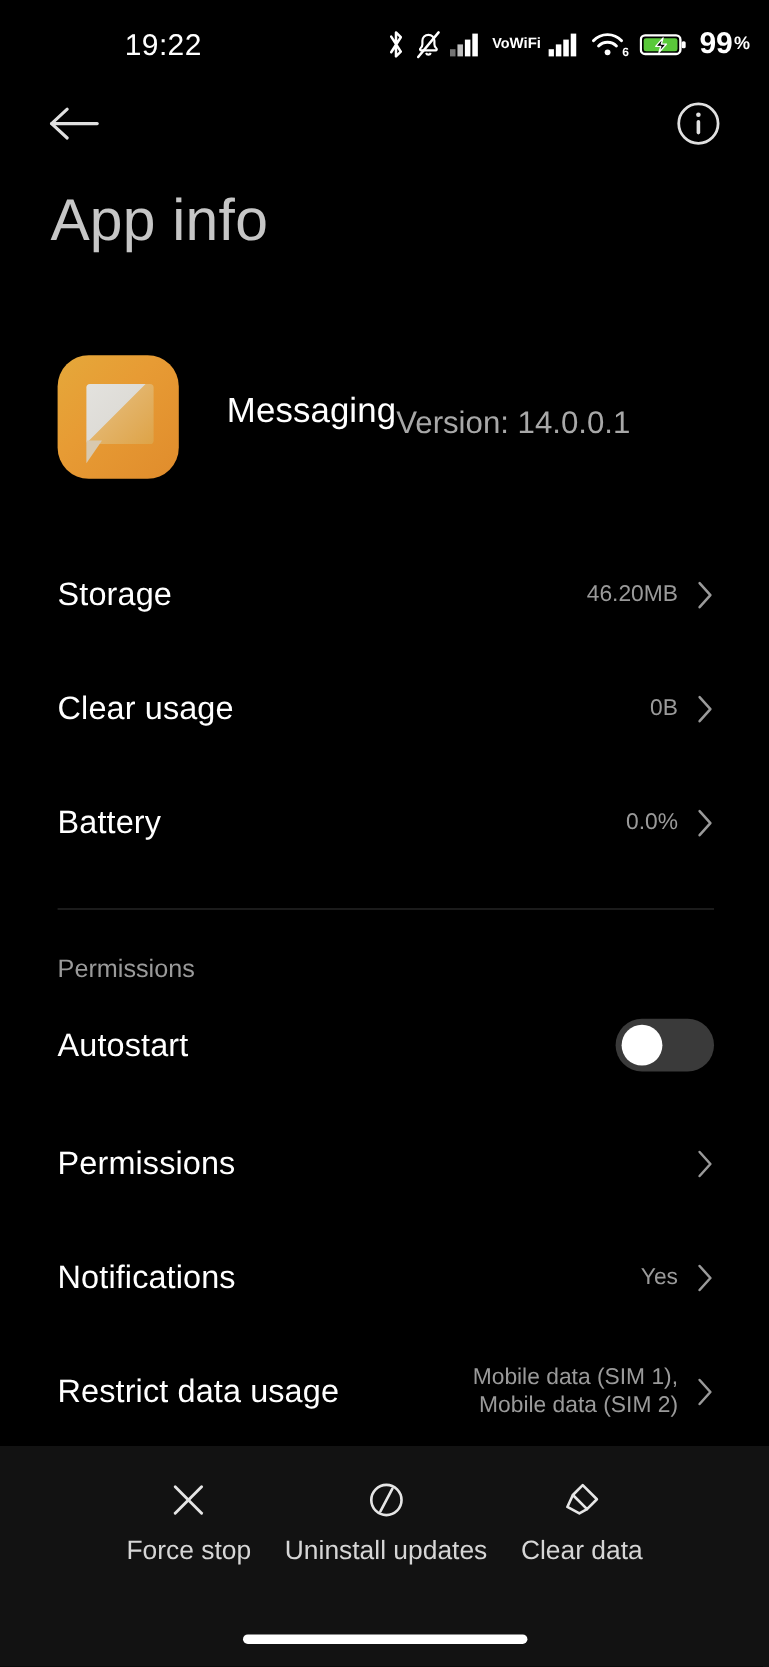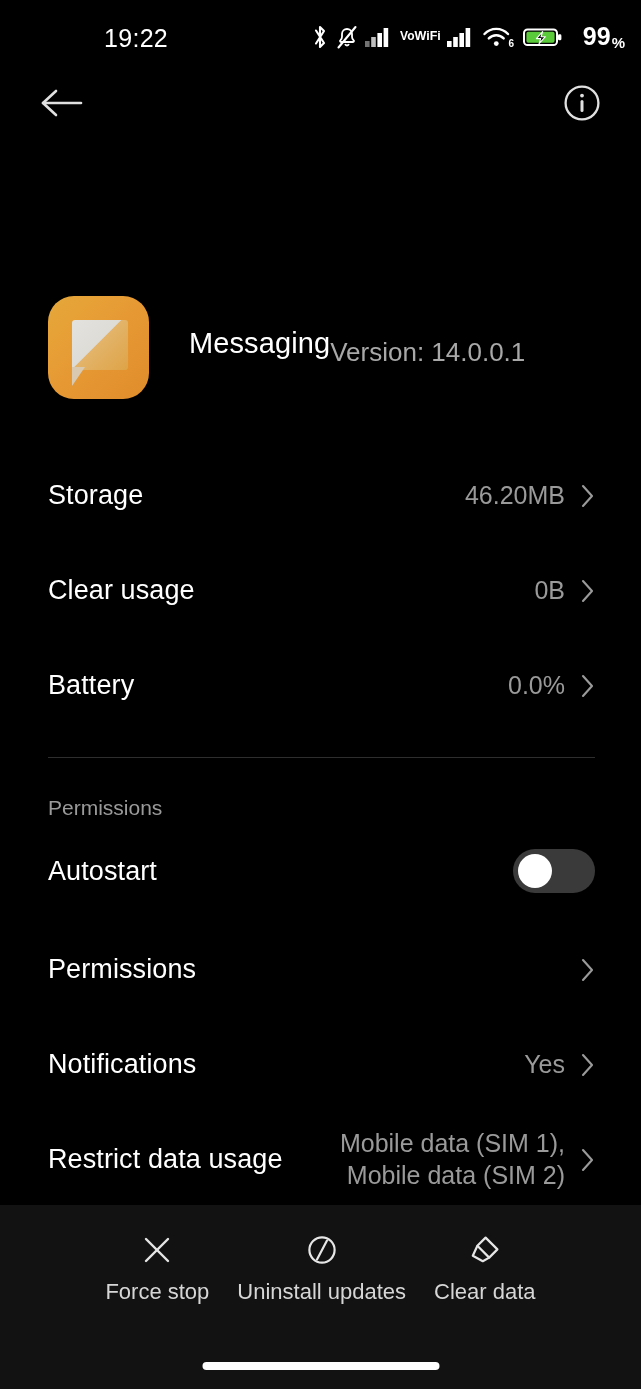--- a/index.html
+++ b/index.html
@@ -36,22 +36,22 @@
 
   .vowifi {
     display:flex; flex-direction:row; align-items:center;
     line-height:0.92; font-size:12px; color:#fff; font-weight:600;
     margin-right:-1px;
   }
   .vowifi span { display:block; }
   .vowifi .v2 { font-size:12.5px; }
 
   .batt-pct {
-    font-size:25px; font-weight:700; color:#fff; margin-left:13px;
-    display:flex; align-items:flex-end;
+    font-size:25px; font-weight:700; color:#fff; margin-left:3px;
+    display:flex; align-items:center;
   }
   .batt-pct .pctsign { font-size:15px; font-weight:600; margin-left:1px; }
 
   
   .topnav {
     position:absolute; top:68px; left:0; width:641px; height:70px;
   }
   .back-btn {
     position:absolute; left:40px; top:14px;
     width:52px; height:46px;
@@ -117,21 +117,21 @@
     cursor:pointer;
     gap:25px;
   }
   .row-label {
     font-size:27px; font-weight:400; color:#fff; letter-spacing:0.1px;
   }
   .row-right {
     display:flex; align-items:center; gap:16px;
   }
   .row-value {
-    font-size:25px; color:#9a9a9a; text-align:right; line-height:1.25;
+    font-size:19px; color:#9a9a9a; text-align:right; line-height:1.25;
     white-space:pre-line;
   }
   .chev { width:14px; height:26px; flex:none; }
 
   .divider {
     margin:24px 46px 0 48px;
     height:1px; background:#2e2e2e;
   }
   .section-label {
     padding:38px 48px 0 48px;
@@ -254,20 +254,21 @@
       <span>
         <svg width="40" height="40" viewBox="0 0 40 40">
           <circle cx="20" cy="20" r="16.4" fill="none" stroke="#e0e0e0" stroke-width="2.3"></circle>
           <circle cx="20" cy="12.6" r="1.9" fill="#e0e0e0"></circle>
           <rect x="18.5" y="17" width="3" height="12" rx="1.5" fill="#e0e0e0"></rect>
         </svg>
       </span>
     </div>
   </div>
 
+  <div class="page-title">App info</div>
 
   <div class="app-header">
     <div class="app-icon">
       <div class="bubble"></div>
       <div class="tail"></div>
     </div>
     <div class="app-meta">
       <div class="app-name">Messaging</div>
       <div class="app-version">Version: 14.0.0.1</div>
     </div>

